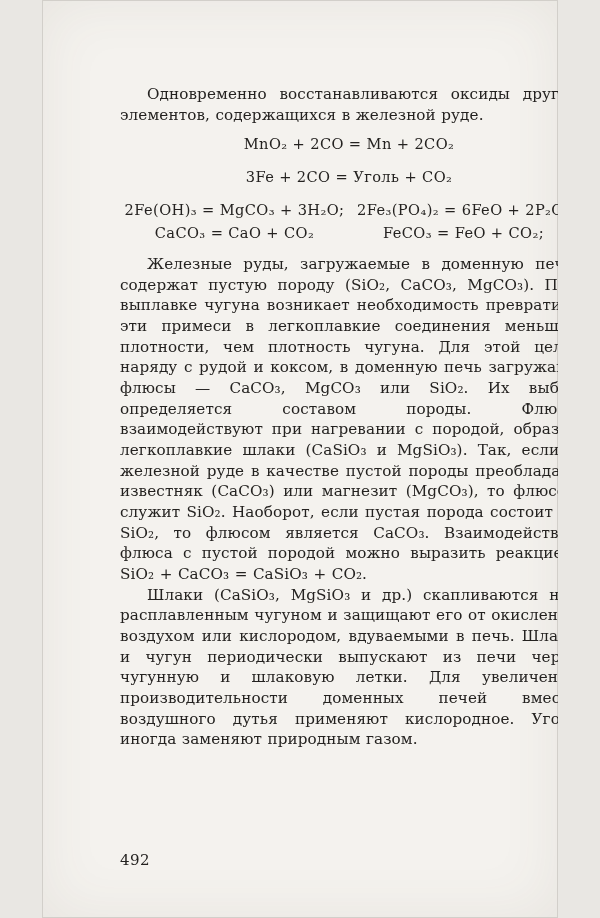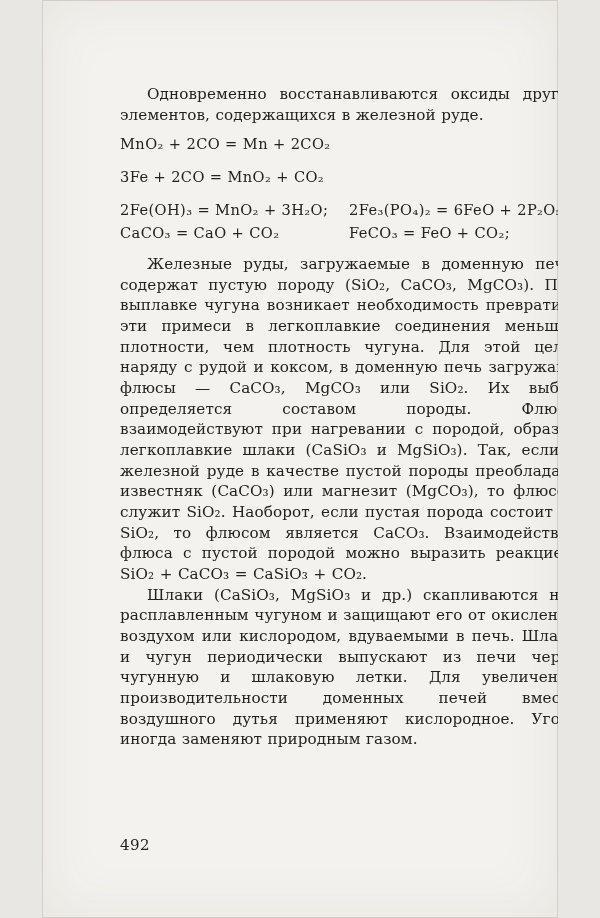--- a/index.html
+++ b/index.html
@@ -30,63 +30,63 @@
     text-indent: 27px;
     font-size: 15.2px;
     line-height: 1.36;
     letter-spacing: 0.1px;
     word-spacing: 0.5px;
   }
   .eq-block {
     margin: 7px 0 9px 0;
   }
   .eq {
-    text-align: left;
+    text-align: center;
     font-size: 14.6px;
     line-height: 1.62;
     letter-spacing: 0.4px;
     white-space: nowrap;
   }
   .eq-row {
     display: flex;
     line-height: 1.62;
   }
   .eq-row .eq {
     flex: 1;
     line-height: inherit;
   }
   .page-number {
     position: absolute;
     left: 78px;
-    bottom: 64px;
+    bottom: 49px;
     font-size: 15px;
     letter-spacing: 0.5px;
   }
 </style>
 </head>
 <body>
 
 <div class="scan">
   <div class="content">
 
     <p class="para">Одновременно восстанавливаются оксиды других элементов, содержащихся в железной руде.</p>
 
     <div class="eq-block">
       <div class="eq">MnO₂ + 2CO = Mn + 2CO₂</div>
     </div>
 
 
     <div class="eq-block">
-      <div class="eq">3Fe + 2CO = MnO₂ + CO₂</div>
+      <div class="eq">3Fe + 2CO = Уголь + CO₂</div>
     </div>
 
 
     <div class="eq-block">
       <div class="eq-row">
-        <span class="eq">2Fe(OH)₃ = MnO₂ + 3H₂O;</span>
+        <span class="eq">2Fe(OH)₃ = MgCO₃ + 3H₂O;</span>
         <span class="eq">2Fe₃(PO₄)₂ = 6FeO + 2P₂O₅</span>
       </div>
       <div class="eq-row">
         <span class="eq">CaCO₃ = CaO + CO₂</span>
         <span class="eq">FeCO₃ = FeO + CO₂;</span>
       </div>
     </div>
 
     <p class="para">Железные руды, загружаемые в доменную печь, содержат пустую породу (SiO₂, CaCO₃, MgCO₃). При выплавке чугуна возникает необходимость превратить эти примеси в легкоплавкие соединения меньшей плотности, чем плотность чугуна. Для этой цели, наряду с рудой и коксом, в доменную печь загружают флюсы — CaCO₃, MgCO₃ или SiO₂. Их выбор определяется составом породы. Флюсы взаимодействуют при нагревании с породой, образуя легкоплавкие шлаки (CaSiO₃ и MgSiO₃). Так, если в железной руде в качестве пустой породы преобладает известняк (CaCO₃) или магнезит (MgCO₃), то флюсом служит SiO₂. Наоборот, если пустая порода состоит из SiO₂, то флюсом является CaCO₃. Взаимодействие флюса с пустой породой можно выразить реакцией: SiO₂ + CaCO₃ = CaSiO₃ + CO₂.</p>
 

